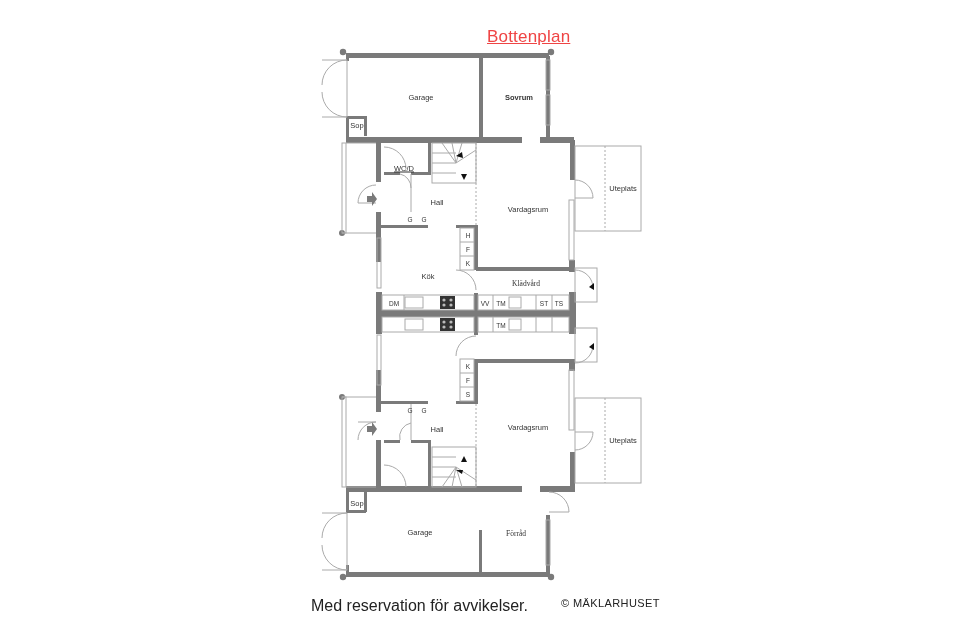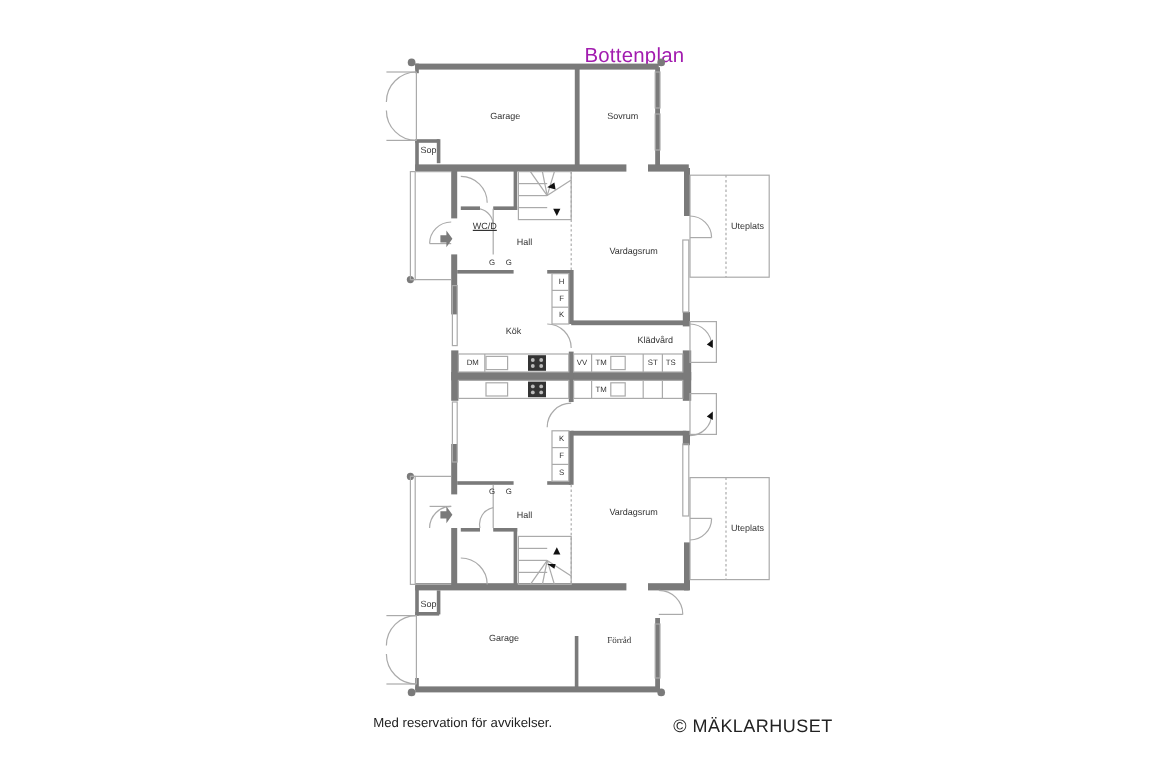--- a/index.html
+++ b/index.html
@@ -1,19 +1,19 @@
 <!DOCTYPE html>
 <html><head>
   <meta charset="utf-8">
   <style>
     html, body { margin: 0; padding: 0; background: #ffffff; }
     body { width: 960px; height: 639px; position: relative; overflow: hidden; font-family: "Liberation Sans", sans-serif; }
-    .title { position: absolute; left: 487px; top: 37px; font-size: 17px; color: #a21caf; letter-spacing: 0.2px; }
-    .footer-left { position: absolute; left: 311px; top: 597px; font-size: 11px; color: #222; }
-    .footer-right { position: absolute; left: 561px; top: 597px; font-size: 15px; color: #222; letter-spacing: 0.4px; }
+    .title { position: absolute; left: 487px; top: 27px; font-size: 17px; color: #ef4444; letter-spacing: 0.2px; text-decoration: underline; }
+    .footer-left { position: absolute; left: 311px; top: 597px; font-size: 16px; color: #222; }
+    .footer-right { position: absolute; left: 561px; top: 597px; font-size: 11px; color: #222; letter-spacing: 0.4px; }
     svg.plan { position: absolute; left: 0; top: 0; }
     .lbl { position: absolute; font-size: 7.5px; color: #333; transform: translate(-50%, -50%); white-space: nowrap; }
     .fix { position: absolute; font-size: 6.5px; color: #333; transform: translate(-50%, -50%); }
   </style>
 </head>
 <body>
 
 <div class="title">Bottenplan</div>
 
 <svg class="plan" width="960" height="639" viewBox="0 0 960 639">
@@ -233,28 +233,28 @@
     <polygon points="462,152 456,156 463,158"></polygon>
     <polygon points="464,174 467,180 461,180" transform="rotate(180 464 177)"></polygon>
     <polygon points="464,456 467,462 461,462"></polygon>
     <polygon points="462,474 456,470 463,470"></polygon>
     <polygon points="594,283 589,287 594,290"></polygon>
     <polygon points="594,343 589,347 594,350"></polygon>
   </g>
 </svg>
 
 <div class="lbl" style="left:421px;top:97px;">Garage</div>
-<div class="lbl" style="left:519px;top:97px;">Sovrum</div>
+<div class="lbl" style="left:519px;top:97px;font-weight:bold;">Sovrum</div>
 <div class="lbl" style="left:357px;top:125px;">Sop</div>
-<div class="lbl" style="left:404px;top:188px;text-decoration:underline;">WC/D</div>
+<div class="lbl" style="left:404px;top:168px;text-decoration:underline;">WC/D</div>
 <div class="lbl" style="left:437px;top:202px;">Hall</div>
 <div class="lbl" style="left:528px;top:209px;">Vardagsrum</div>
 <div class="lbl" style="left:623px;top:188px;">Uteplats</div>
 <div class="lbl" style="left:428px;top:276px;">Kök</div>
-<div class="lbl" style="left:546px;top:283px;">Klädvård</div>
+<div class="lbl" style="left:526px;top:283px;font-family:Liberation Serif, serif;">Klädvård</div>
 
 <div class="fix" style="left:410px;top:219px;">G</div>
 <div class="fix" style="left:424px;top:219px;">G</div>
 <div class="fix" style="left:468px;top:235px;">H</div>
 <div class="fix" style="left:468px;top:249px;">F</div>
 <div class="fix" style="left:468px;top:263px;">K</div>
 <div class="fix" style="left:394px;top:303px;">DM</div>
 <div class="fix" style="left:485px;top:303px;">VV</div>
 <div class="fix" style="left:501px;top:303px;">TM</div>
 <div class="fix" style="left:544px;top:303px;">ST</div>

